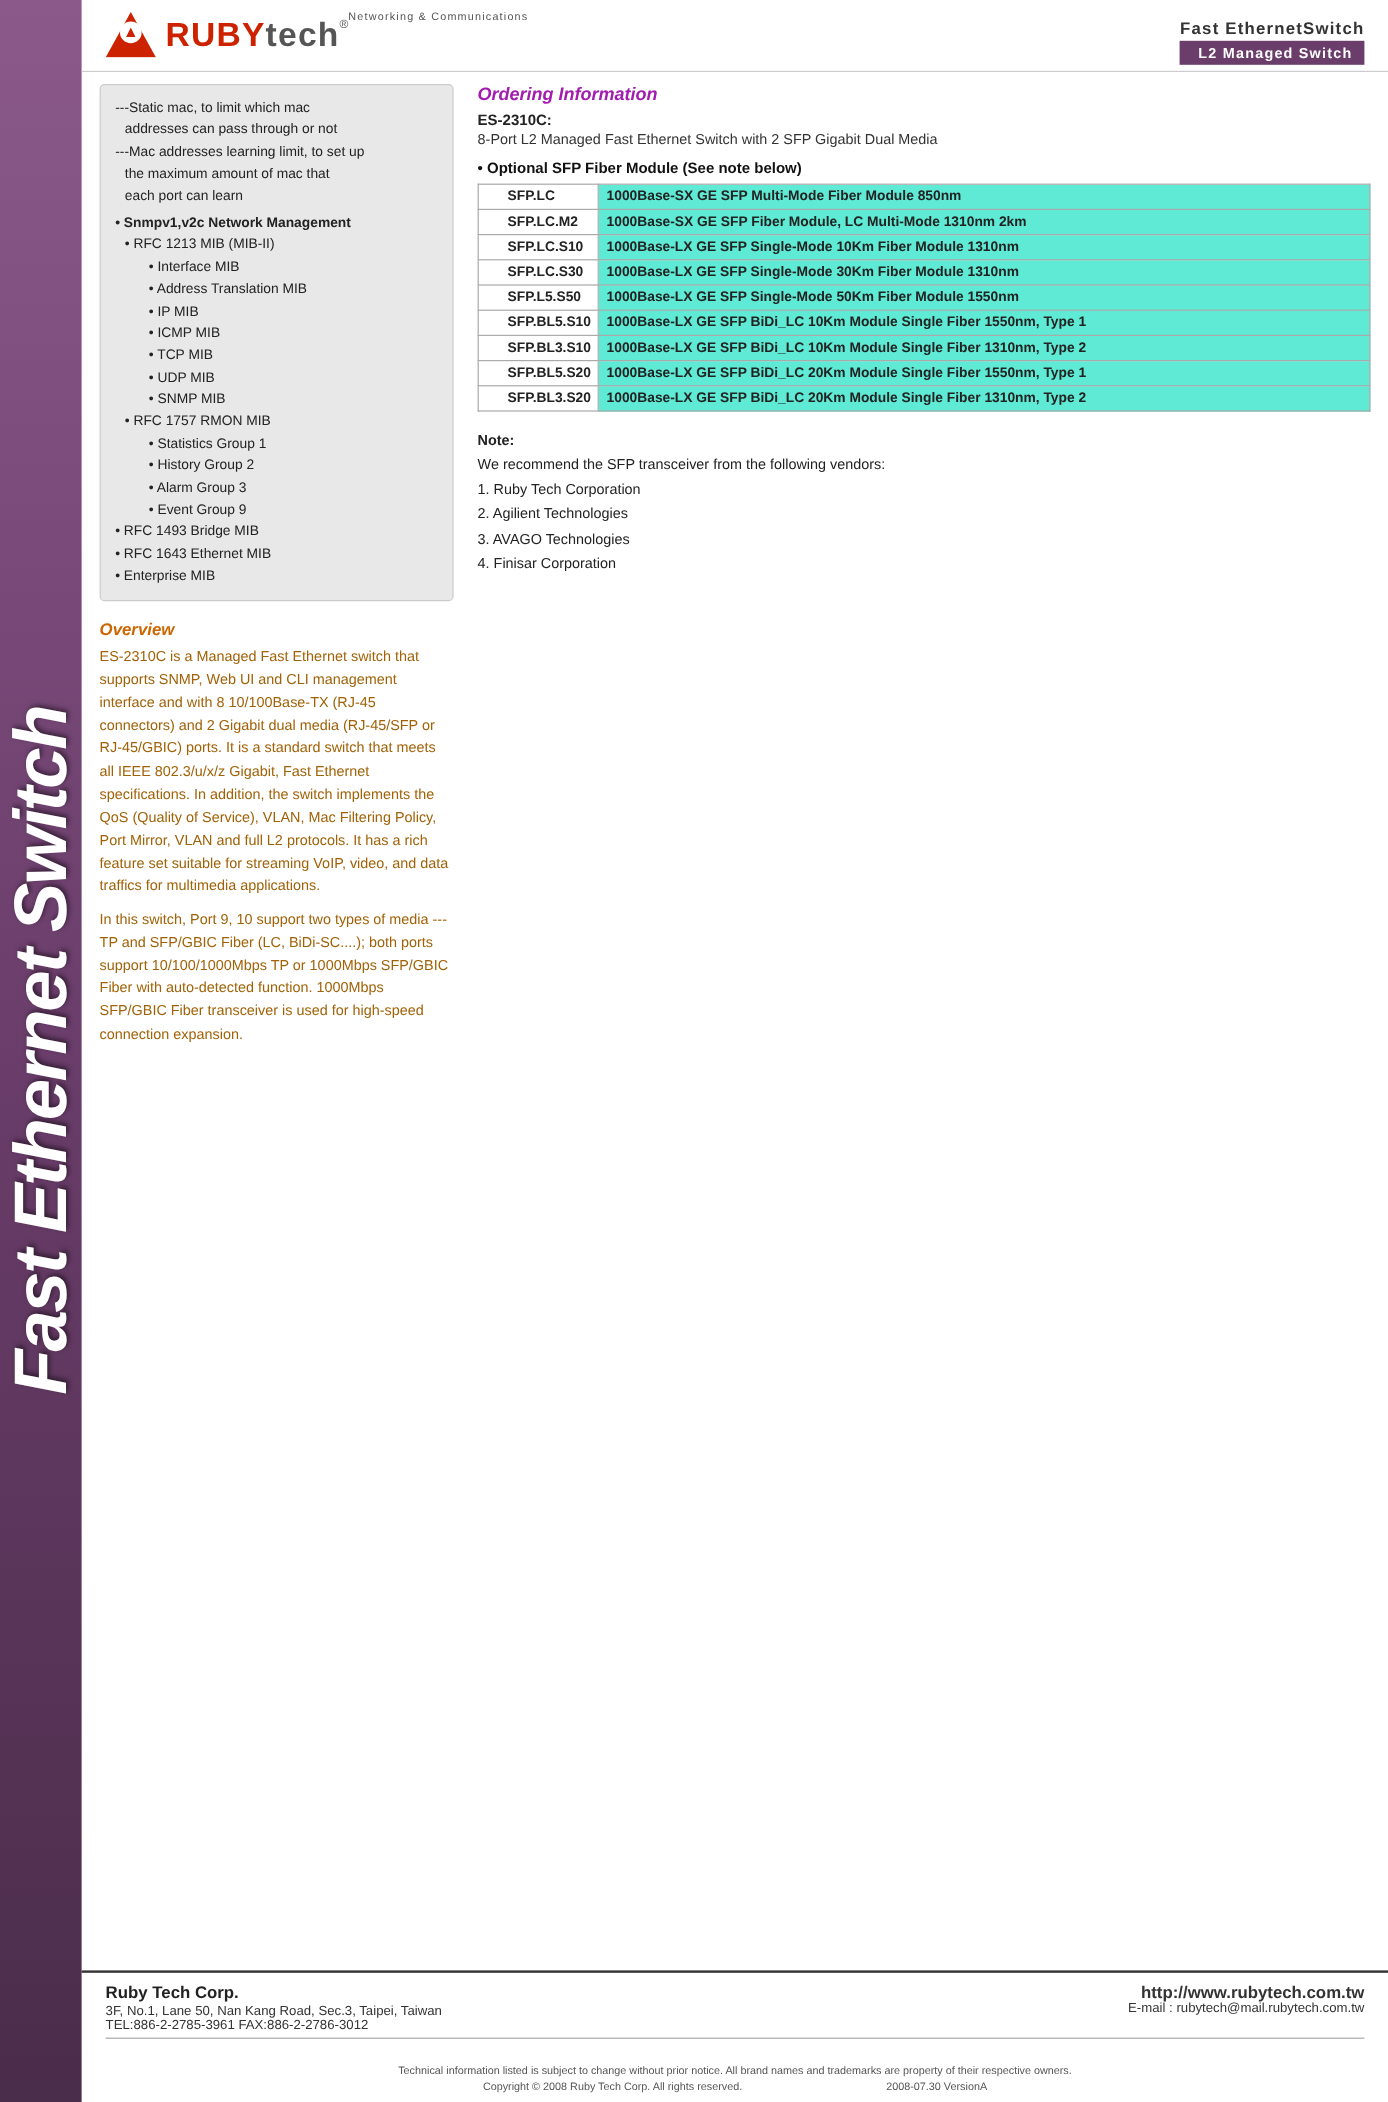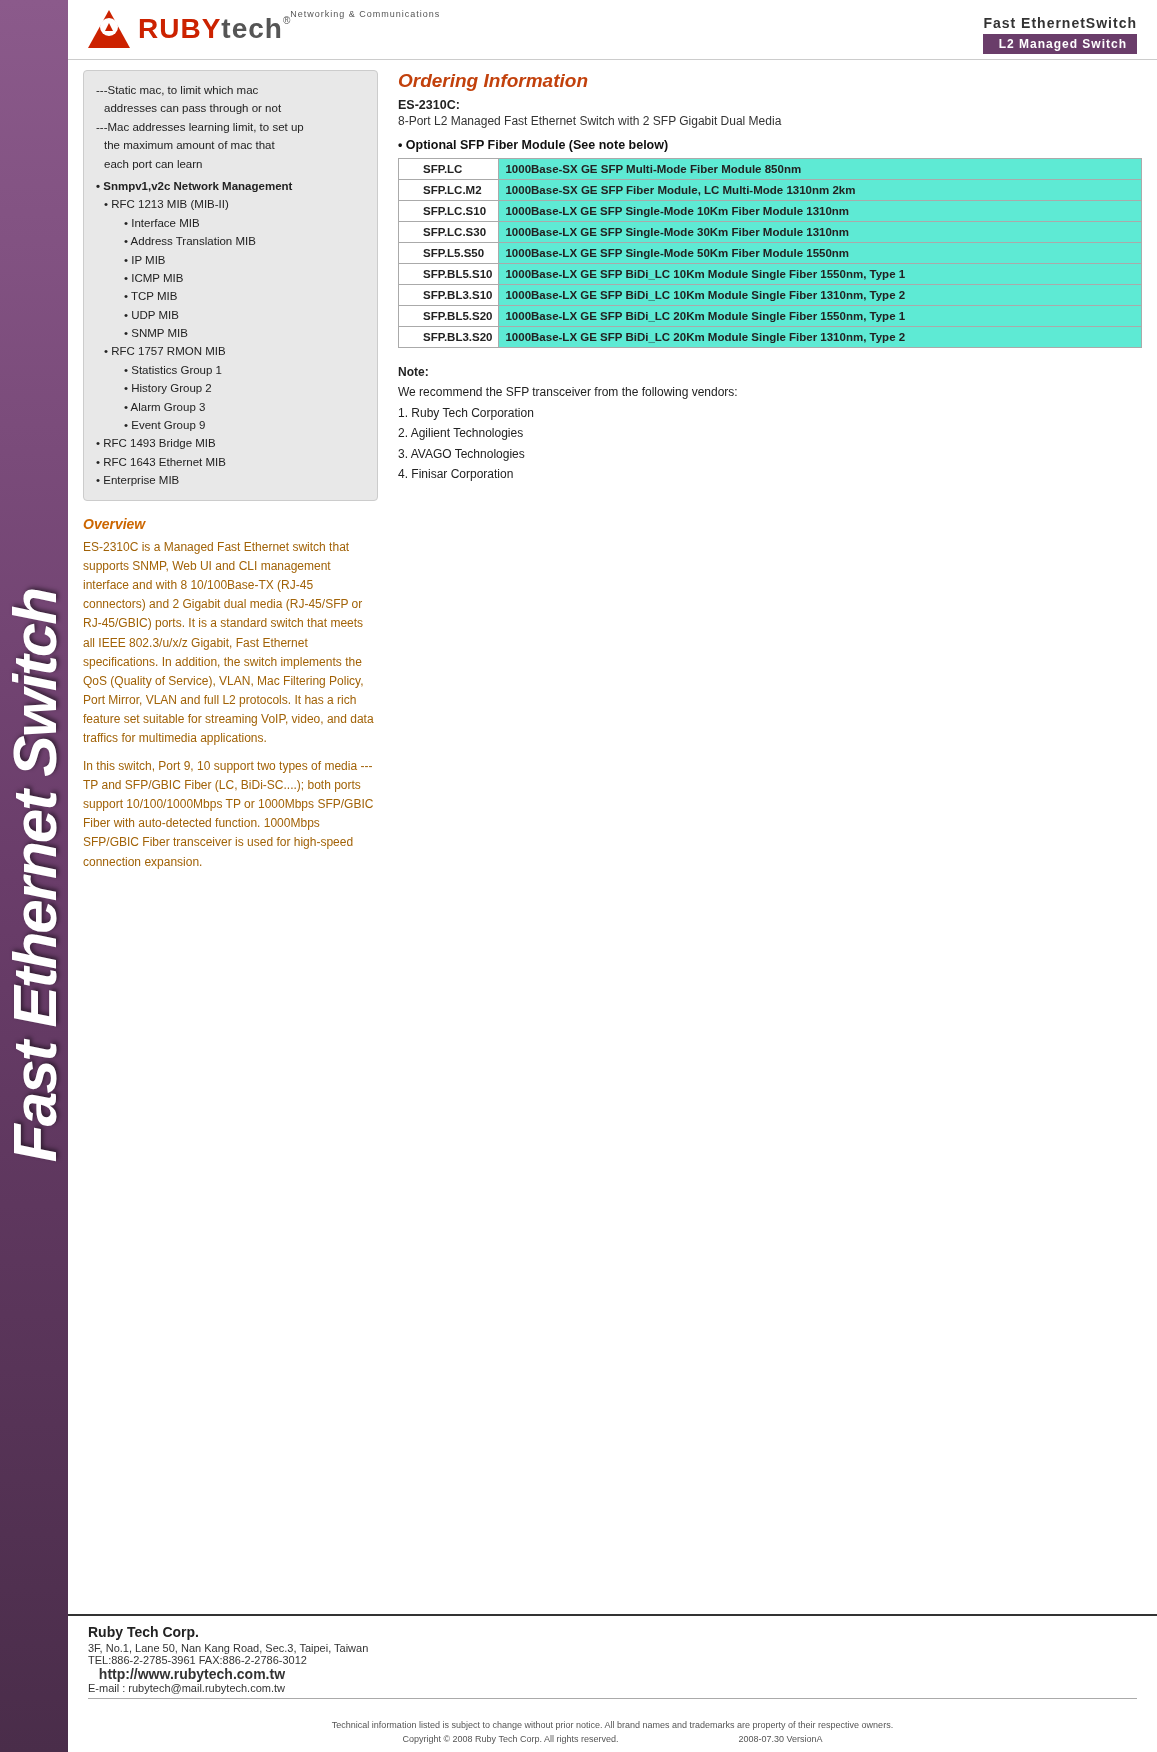--- a/index.html
+++ b/index.html
@@ -128,23 +128,23 @@
       color: #a16207;
     }
 
     
     .right-col {
       flex: 1;
       padding-left: 5px;
     }
 
     .ordering-title {
-      font-size: 19px;
-      font-weight: bold;
-      color: #c2410c;
+      font-size: 15px;
+      font-weight: bold;
+      color: #a21caf;
       font-style: italic;
       margin-bottom: 6px;
     }
     .model-name {
       font-size: 12.5px;
       font-weight: bold;
       margin-bottom: 2px;
     }
     .model-desc {
       font-size: 12px;
@@ -198,21 +198,20 @@
       left: 0;
       right: 0;
       border-top: 2px solid #333;
       padding: 8px 20px 0 20px;
     }
     .footer-main {
       display: flex;
       justify-content: space-between;
       align-items: flex-start;
       margin-bottom: 4px;
-      flex-direction: column;
     }
     .footer-left .company-name {
       font-size: 14px;
       font-weight: bold;
       color: #222;
       margin-bottom: 2px;
     }
     .footer-left .address {
       font-size: 11px;
       color: #333;

